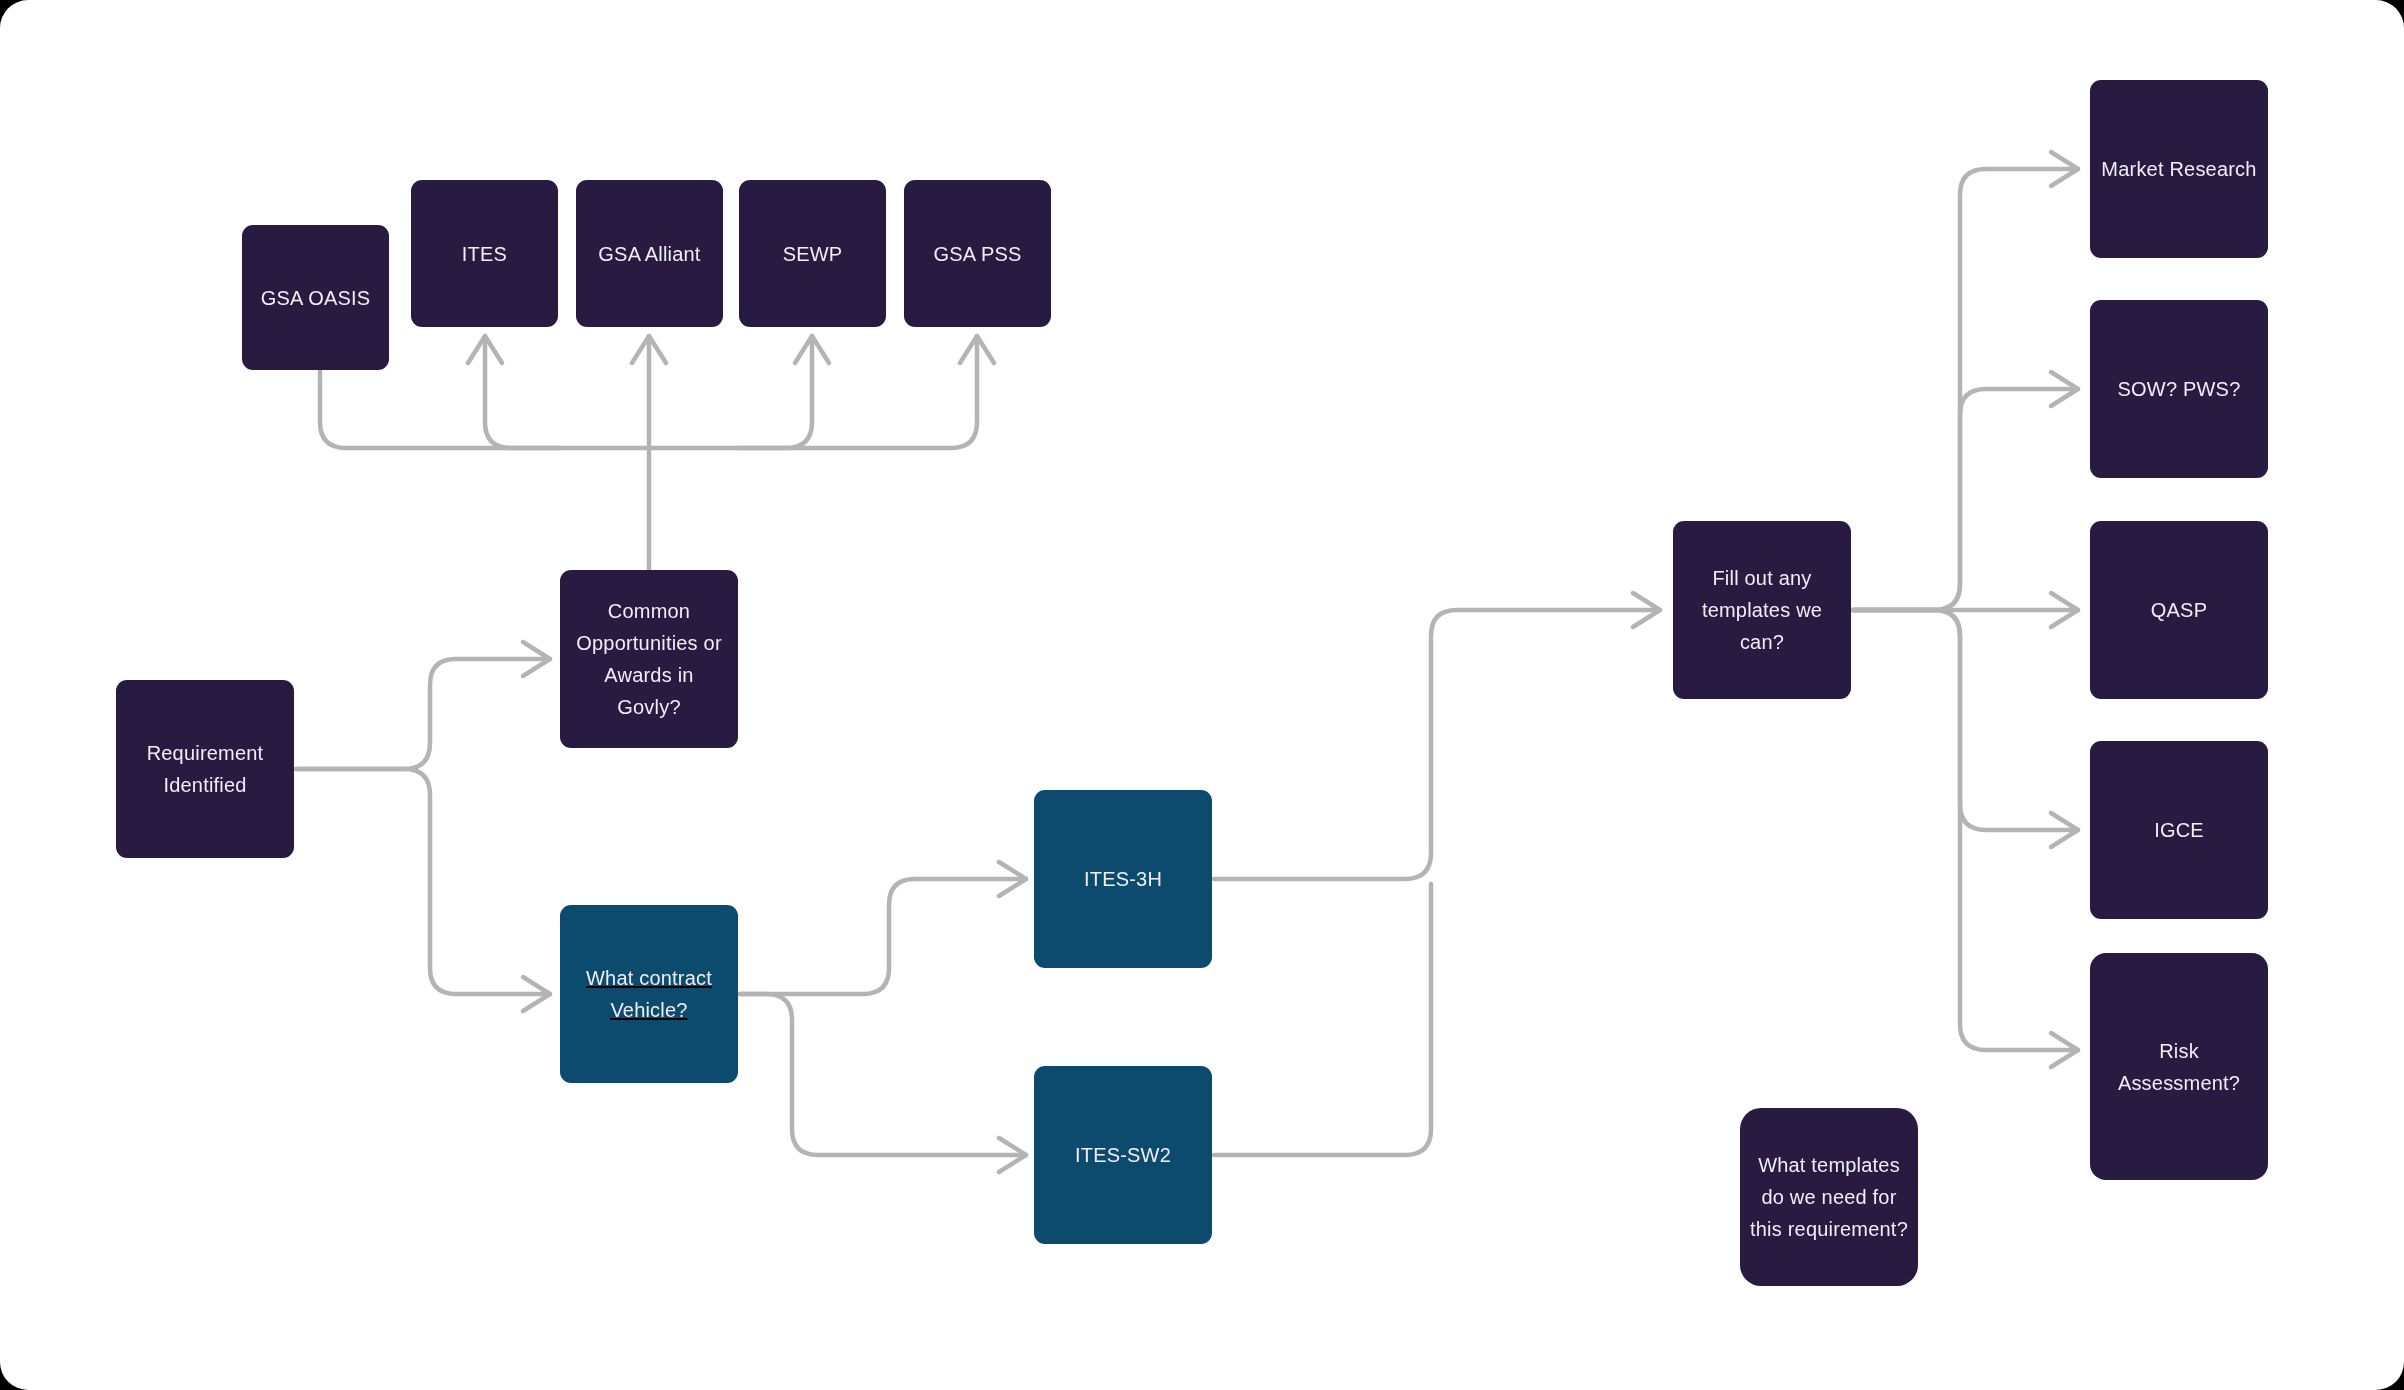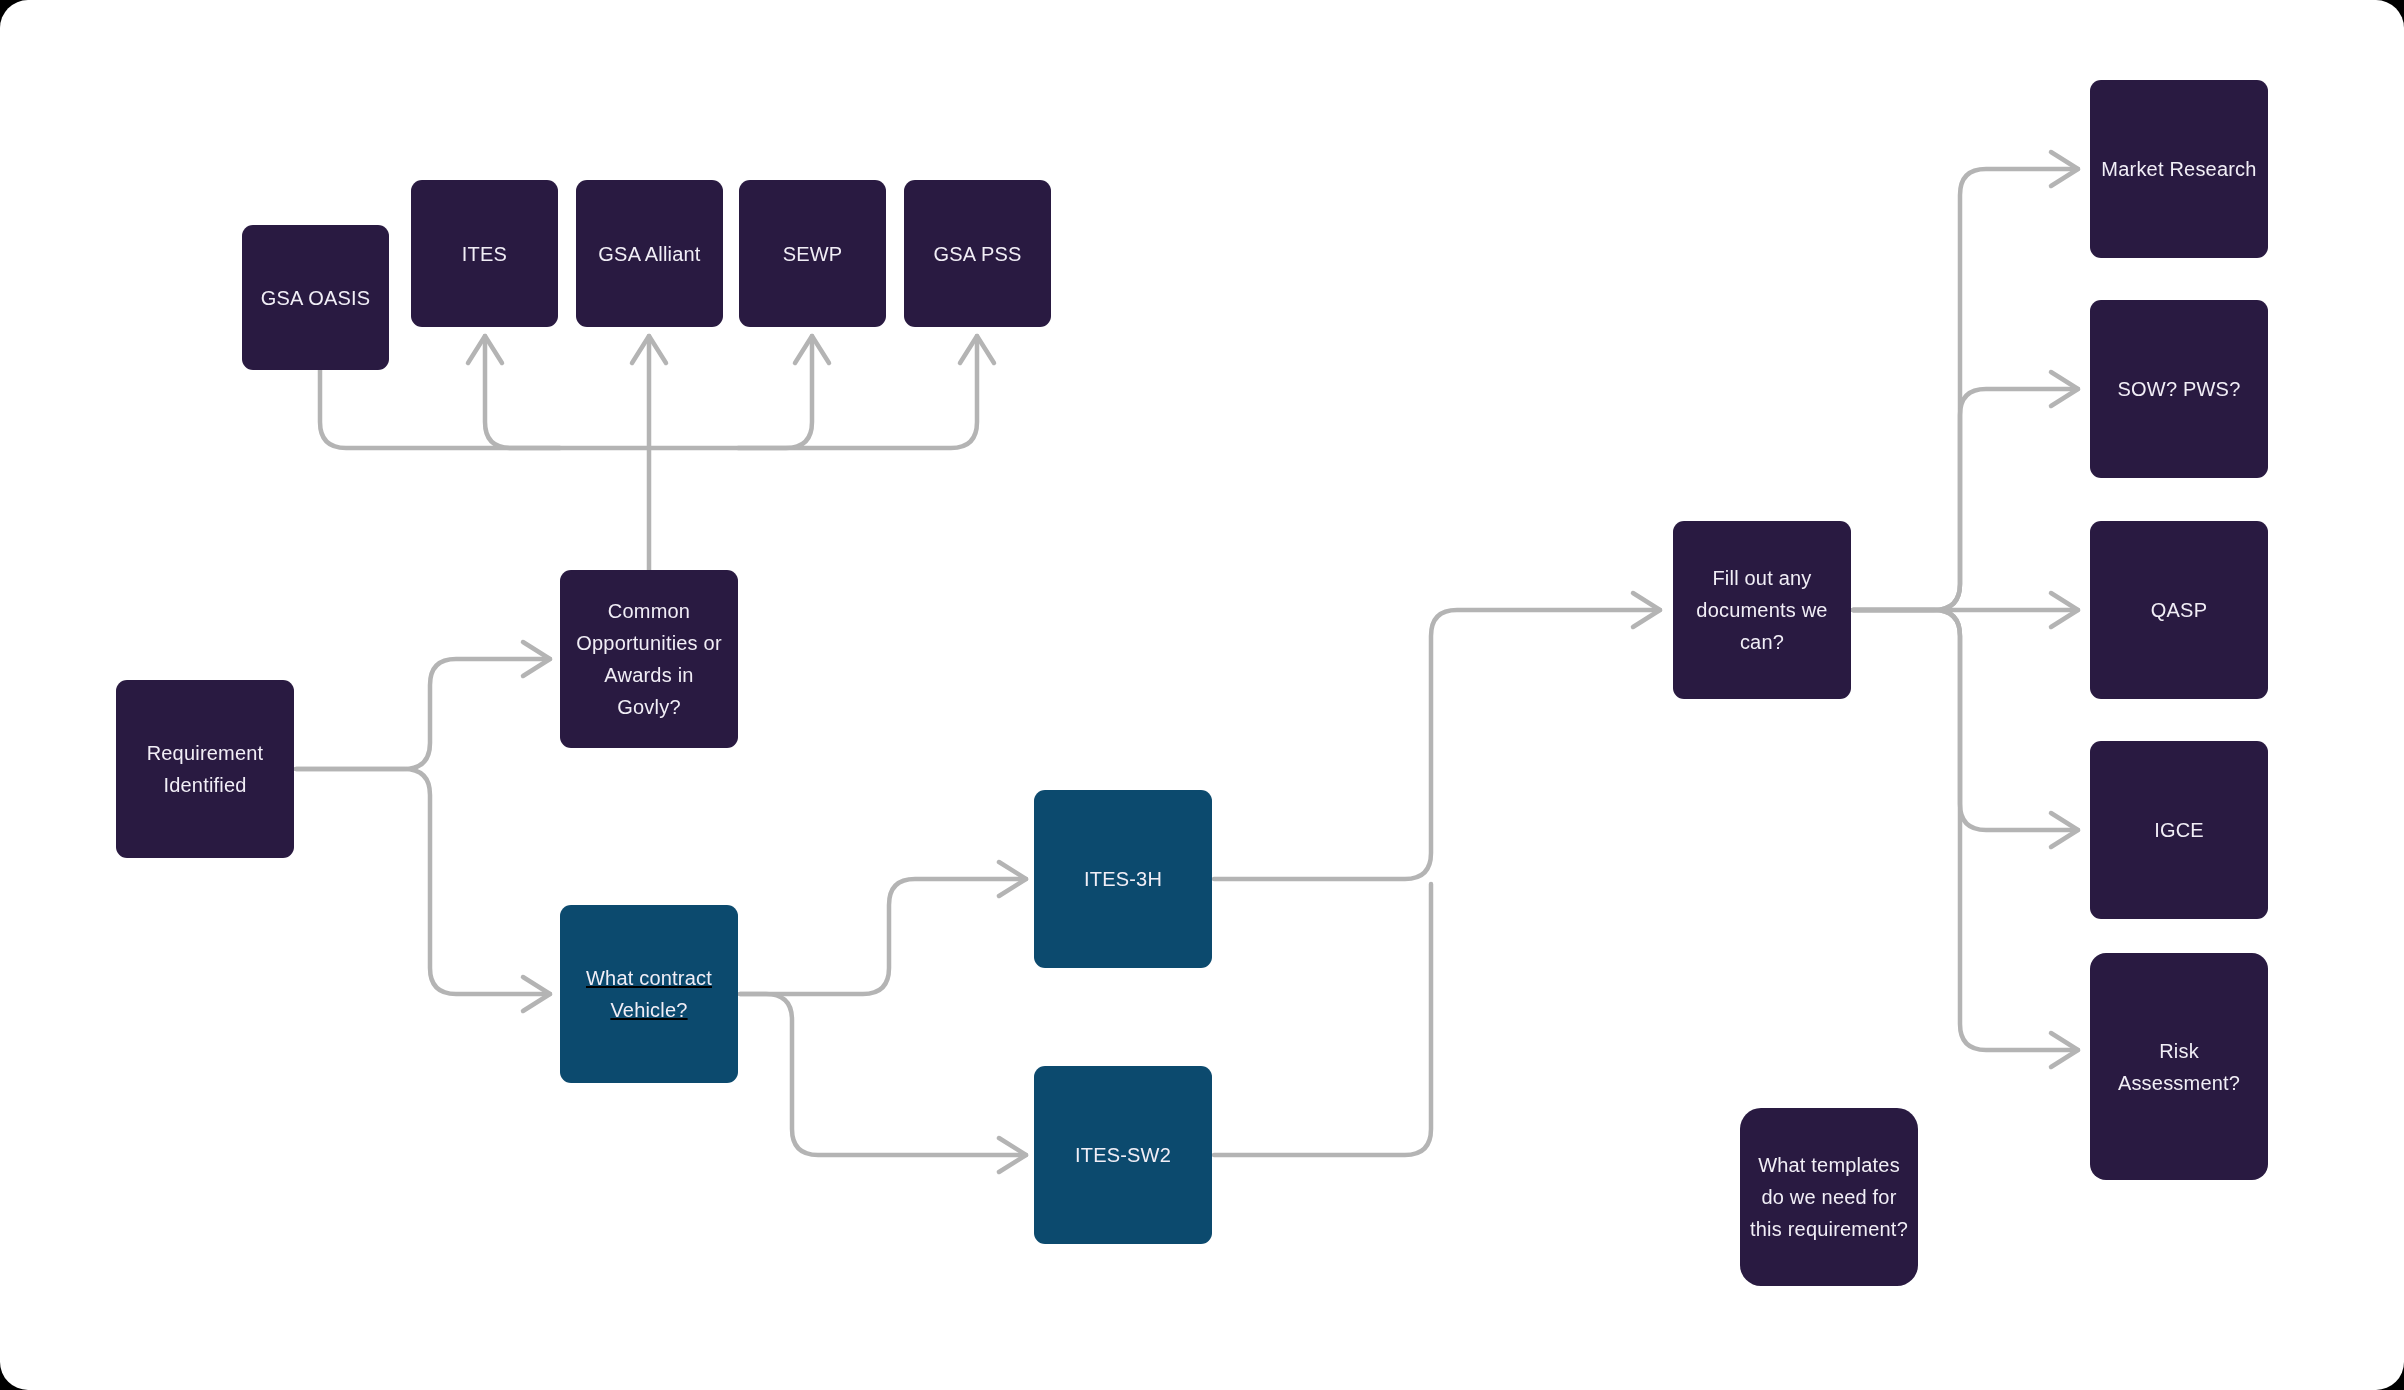--- a/index.html
+++ b/index.html
@@ -108,21 +108,21 @@
       <div class="node purple" style="left: 560px; top: 905px; width: 178px; height: 178px; text-decoration: underline;">
         <span class="node-label">What contract Vehicle?</span>
       </div>
       <div class="node purple" style="left: 1034px; top: 790px; width: 178px; height: 178px;">
         <span class="node-label">ITES-3H</span>
       </div>
       <div class="node purple" style="left: 1034px; top: 1066px; width: 178px; height: 178px;">
         <span class="node-label">ITES-SW2</span>
       </div>
       <div class="node dark" style="left: 1673px; top: 521px; width: 178px; height: 178px;">
-        <span class="node-label">Fill out any documents we can?</span>
+        <span class="node-label">Fill out any templates we can?</span>
       </div>
       <div class="node dark" style="left: 2090px; top: 80px; width: 178px; height: 178px;">
         <span class="node-label">Market Research</span>
       </div>
       <div class="node dark" style="left: 2090px; top: 300px; width: 178px; height: 178px;">
         <span class="node-label">SOW? PWS?</span>
       </div>
       <div class="node dark" style="left: 2090px; top: 521px; width: 178px; height: 178px;">
         <span class="node-label">QASP</span>
       </div>

